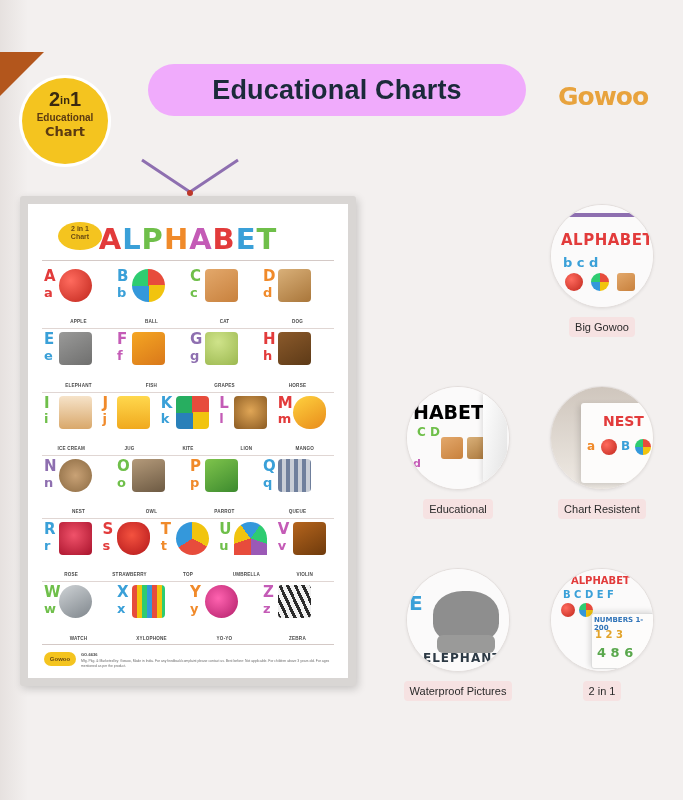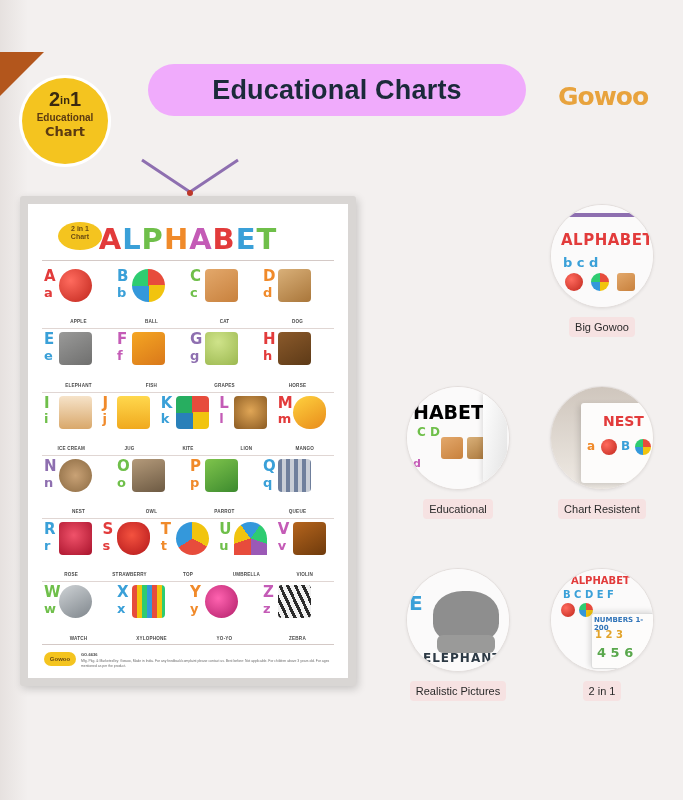--- a/index.html
+++ b/index.html
@@ -539,31 +539,31 @@
   </div>
 
   <div class="feature" style="left:402px; top:568px;">
     <div class="circle">
       <div class="mini-poster-bg"></div>
       <div class="mini-word" style="left:2px; top:22px; font-size:20px; color:#3aa0d8;">E</div>
       <div class="eleph" style="left:26px; top:22px; width:66px; height:52px;"></div>
       <div class="mini-sq" style="left:30px; top:66px; width:58px; height:18px; background:#9a9a99; border-radius:6px;"></div>
       <div class="mini-word" style="left:16px; top:82px; font-size:12px; color:#2d3a45; letter-spacing:1px;">ELEPHANT</div>
     </div>
-    <div class="feature-label">Realistic Pictures</div>
+    <div class="feature-label">Waterproof Pictures</div>
   </div>
 
   <div class="feature" style="left:546px; top:568px;">
     <div class="circle">
       <div class="mini-poster-bg"></div>
       <div class="mini-word" style="left:20px; top:6px; font-size:10px; color:#e23b3b;">ALPHABET</div>
       <div class="mini-word" style="left:12px; top:20px; font-size:10px; color:#3aa0d8;">B C D E F</div>
       <div class="mini-sq" style="left:10px; top:34px; width:14px; height:14px; background:radial-gradient(circle at 35% 35%,#ff6b5e,#c0261c); border-radius:50%;"></div>
       <div class="mini-sq" style="left:28px; top:34px; width:14px; height:14px; background:conic-gradient(#e74c3c 0 25%,#f1c40f 0 50%,#3498db 0 75%,#2ecc71 0 100%); border-radius:50%;"></div>
       <div class="mini-sq" style="left:40px; top:44px; width:62px; height:54px; background:#fdfcfb; border:1px solid #ddd; box-shadow:-2px -2px 5px rgba(0,0,0,.12);"></div>
       <div class="mini-word" style="left:43px; top:47px; font-size:7px; color:#2f73b8;">NUMBERS 1-200</div>
       <div class="mini-word" style="left:44px; top:60px; font-size:10px; color:#e2a32a;">1 2 3</div>
-      <div class="mini-word" style="left:46px; top:76px; font-size:13px; color:#5aa84d;">4 5 6</div>
+      <div class="mini-word" style="left:46px; top:76px; font-size:13px; color:#5aa84d;">4 8 6</div>
     </div>
     <div class="feature-label">2 in 1</div>
   </div>
 
 </div>
 
 </body></html>

